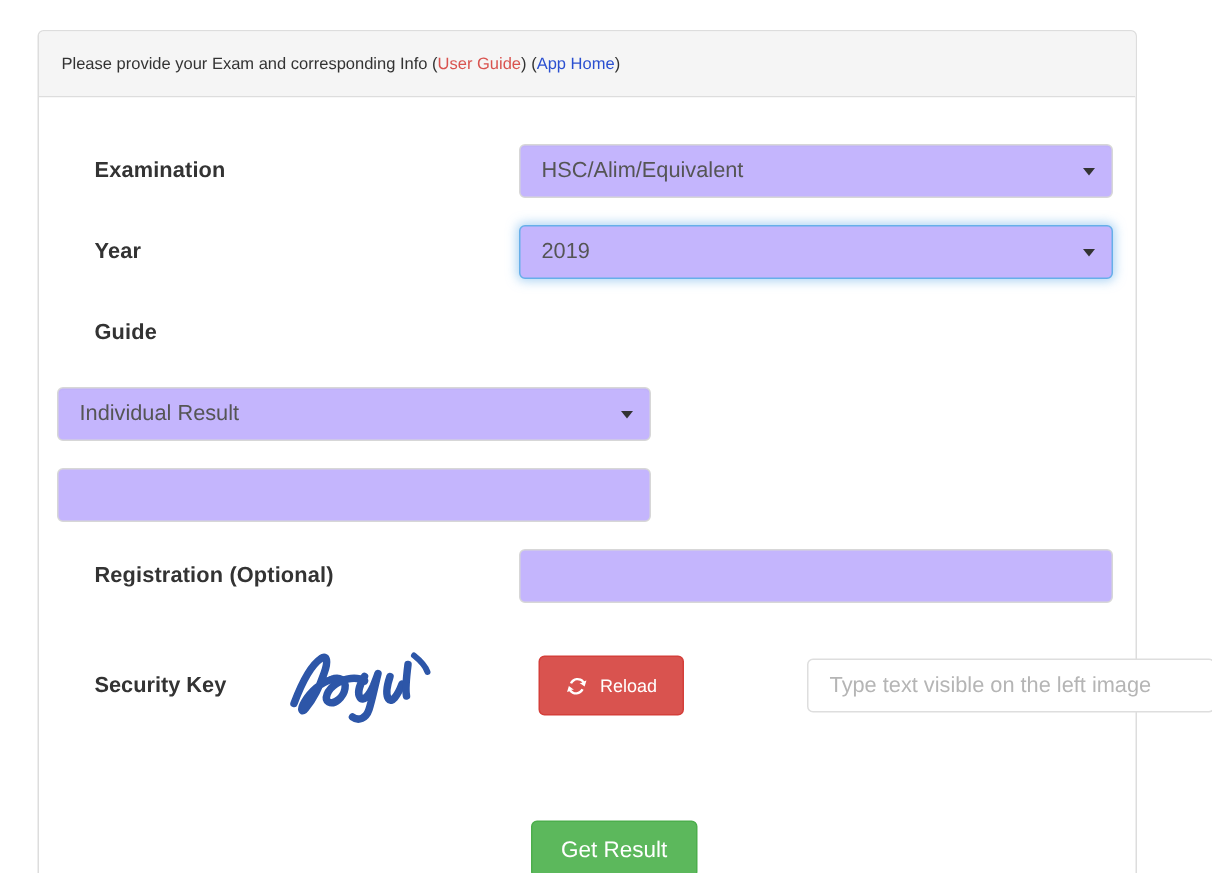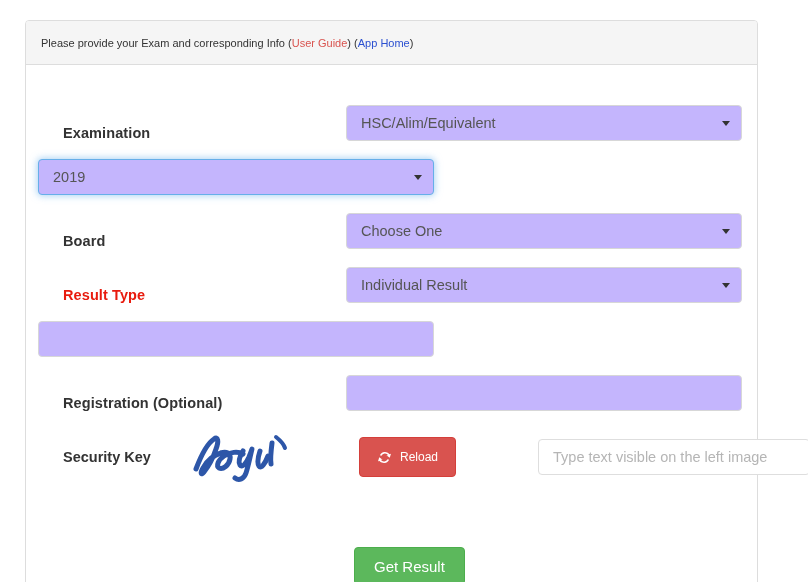--- a/index.html
+++ b/index.html
@@ -48,21 +48,21 @@
   .paren           { color: #333333; }
 
   .panel-body {
     padding: 22px 18px 0 12px;
     box-sizing: border-box;
   }
 
   
   .form-row {
     display: flex;
-    align-items: flex-end;
+    align-items: center;
     height: 54px;
   }
   .form-label {
     width: 308px;
     flex: 0 0 308px;
     font-size: 14.5px;
     font-weight: bold;
     color: #333333;
     padding-left: 25px;
     box-sizing: border-box;
@@ -217,36 +217,32 @@
 
     <div class="form-row">
       <div class="form-label">Examination</div>
       <div class="form-control-wrap">
         <div class="ctrl select">HSC/Alim/Equivalent</div>
         <span class="caret"></span>
       </div>
     </div>
 
     <div class="form-row">
+      <div class="form-label">Year</div>
       <div class="form-control-wrap">
         <div class="ctrl select focused">2019</div>
         <span class="caret"></span>
       </div>
     </div>
 
     <div class="form-row">
-      <div class="form-label">Board</div>
-      <div class="form-control-wrap">
-        <div class="ctrl select">Choose One</div>
-        <span class="caret"></span>
-      </div>
-    </div>
-
-    <div class="form-row">
-      <div class="form-label required">Result Type</div>
+      <div class="form-label">Guide</div>
+    </div>
+
+    <div class="form-row">
       <div class="form-control-wrap">
         <div class="ctrl select">Individual Result</div>
         <span class="caret"></span>
       </div>
     </div>
 
     <div class="form-row">
       <div class="form-control-wrap">
         <input class="ctrl" type="text" placeholder="" style="">
       </div>

